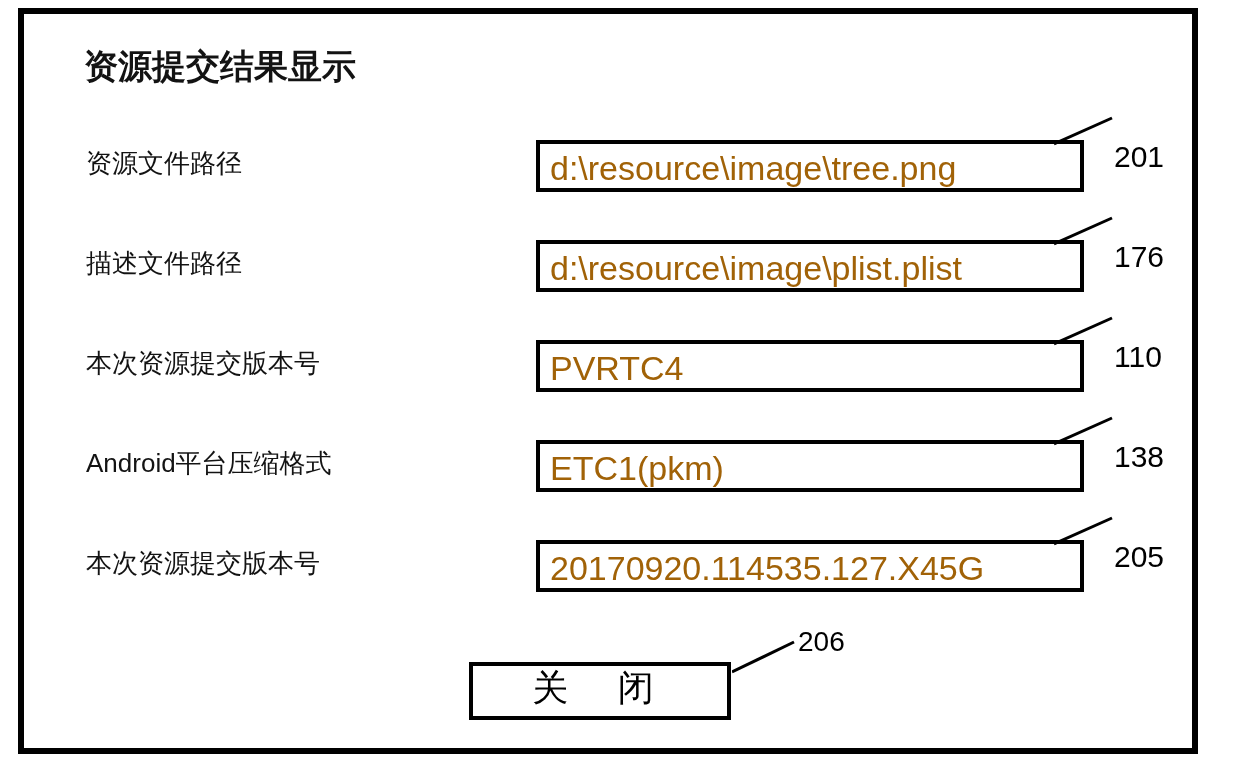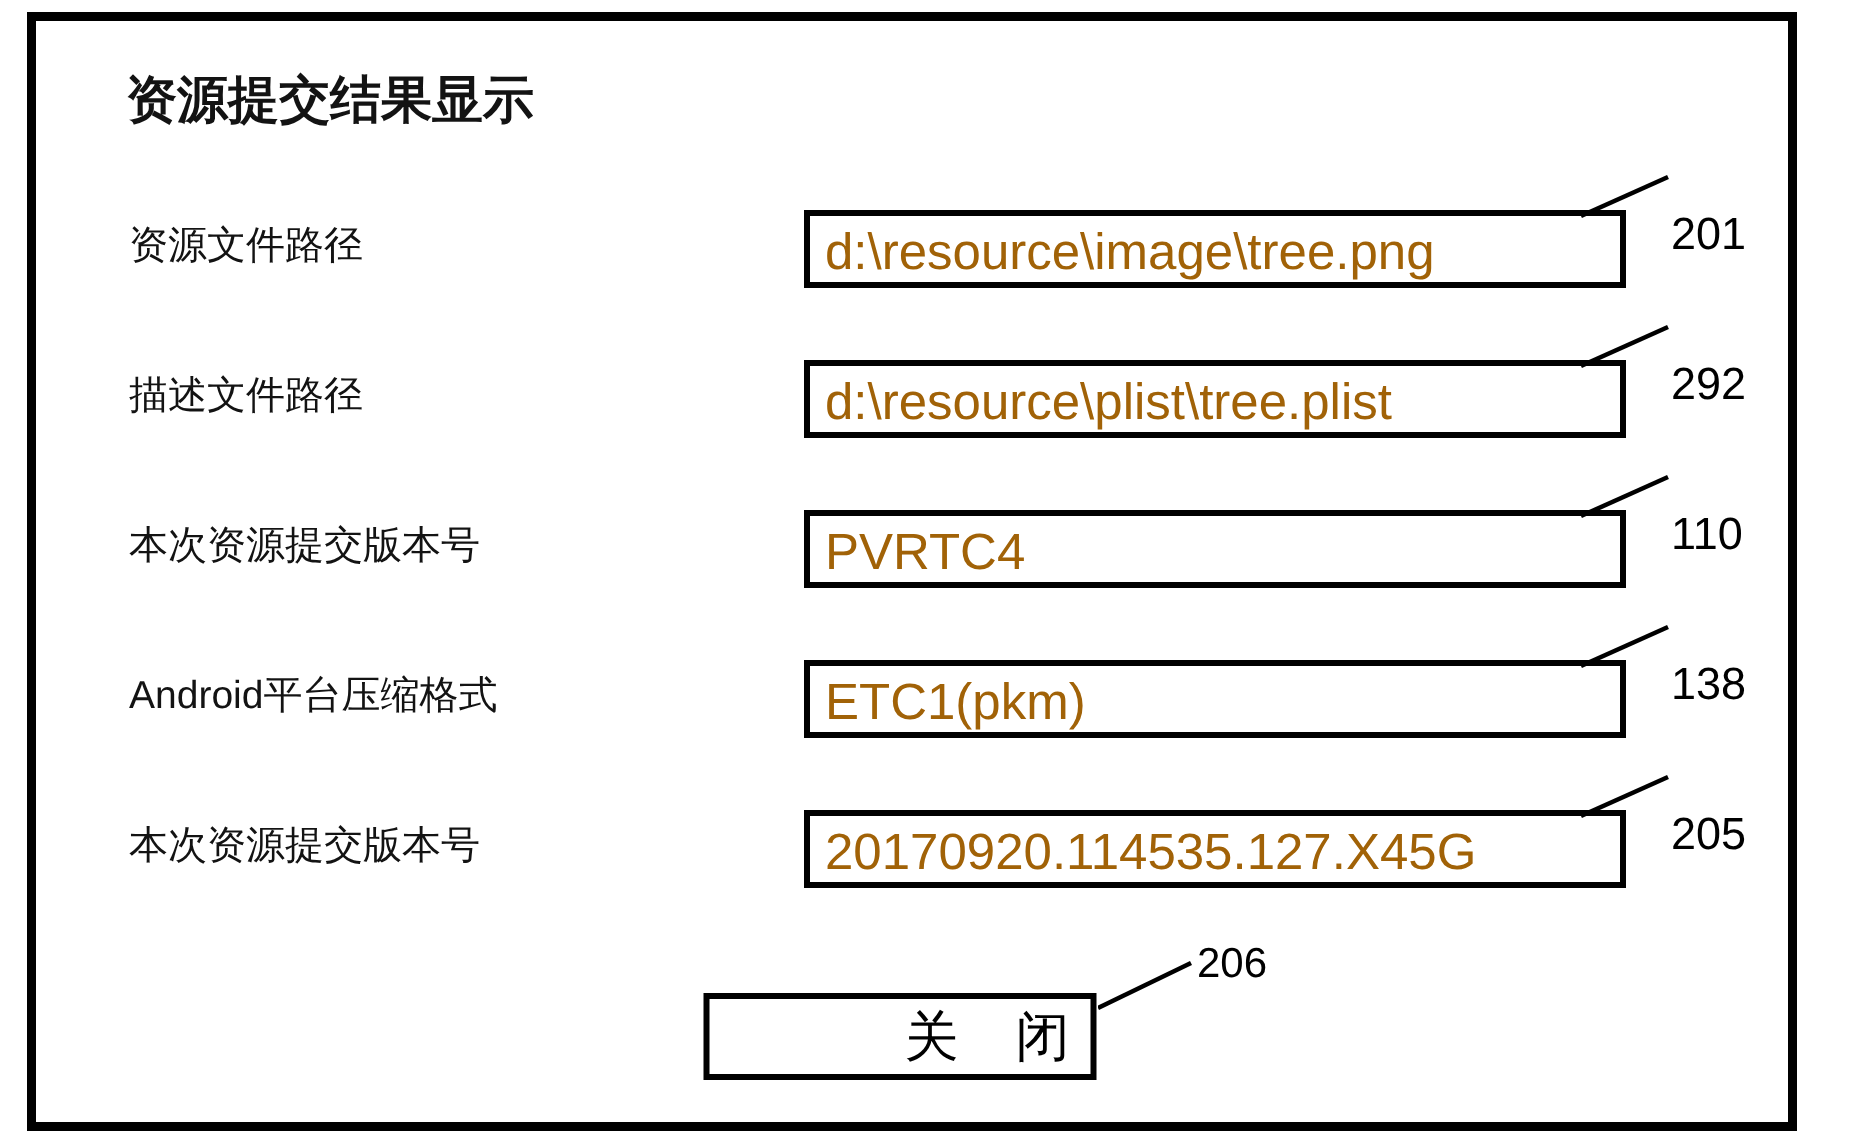--- a/index.html
+++ b/index.html
@@ -75,24 +75,25 @@
   }
   .close-btn {
     position: absolute;
     left: 445px;
     top: 648px;
     width: 262px;
     height: 58px;
     border: 4px solid #000;
     background: #fff;
     font-size: 36px;
-    text-align: right;
+    text-align: center;
     line-height: 50px;
     letter-spacing: 14px;
     cursor: pointer;
+    font-family: Liberation Mono, monospace;
   }
   .callout-close {
     position: absolute;
     left: 708px;
     top: 622px;
   }
   .callout-close .num {
     position: absolute;
     left: 66px;
     top: -10px;
@@ -112,26 +113,26 @@
     <div class="callout" style="left:968px;">
       <svg width="70" height="40">
           <line x1="0" y1="32" x2="58" y2="6" stroke="#000" stroke-width="3"></line>
         </svg>
       <span class="num">201</span>
     </div>
   </div>
 
   <div class="row" style="top:228px;">
     <div class="label">描述文件路径</div>
-    <div class="field">d:\resource\plist\tree.plist</div>
+    <div class="field">d:\resource\image\plist.plist</div>
     <div class="callout" style="left:968px;">
       <svg width="70" height="40">
           <line x1="0" y1="32" x2="58" y2="6" stroke="#000" stroke-width="3"></line>
         </svg>
-      <span class="num">292</span>
+      <span class="num">176</span>
     </div>
   </div>
 
   <div class="row" style="top:328px;">
     <div class="label">本次资源提交版本号</div>
     <div class="field">PVRTC4</div>
     <div class="callout" style="left:968px;">
       <svg width="70" height="40">
           <line x1="0" y1="32" x2="58" y2="6" stroke="#000" stroke-width="3"></line>
         </svg>

